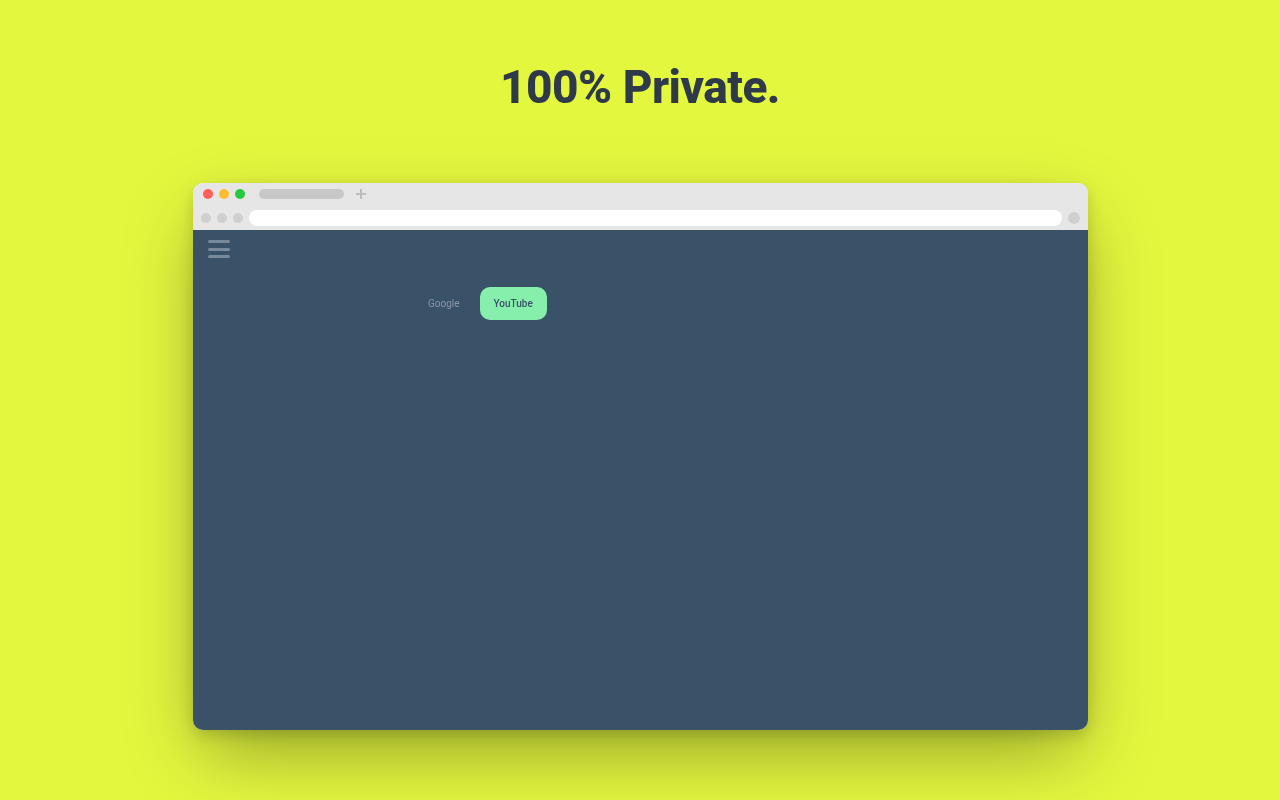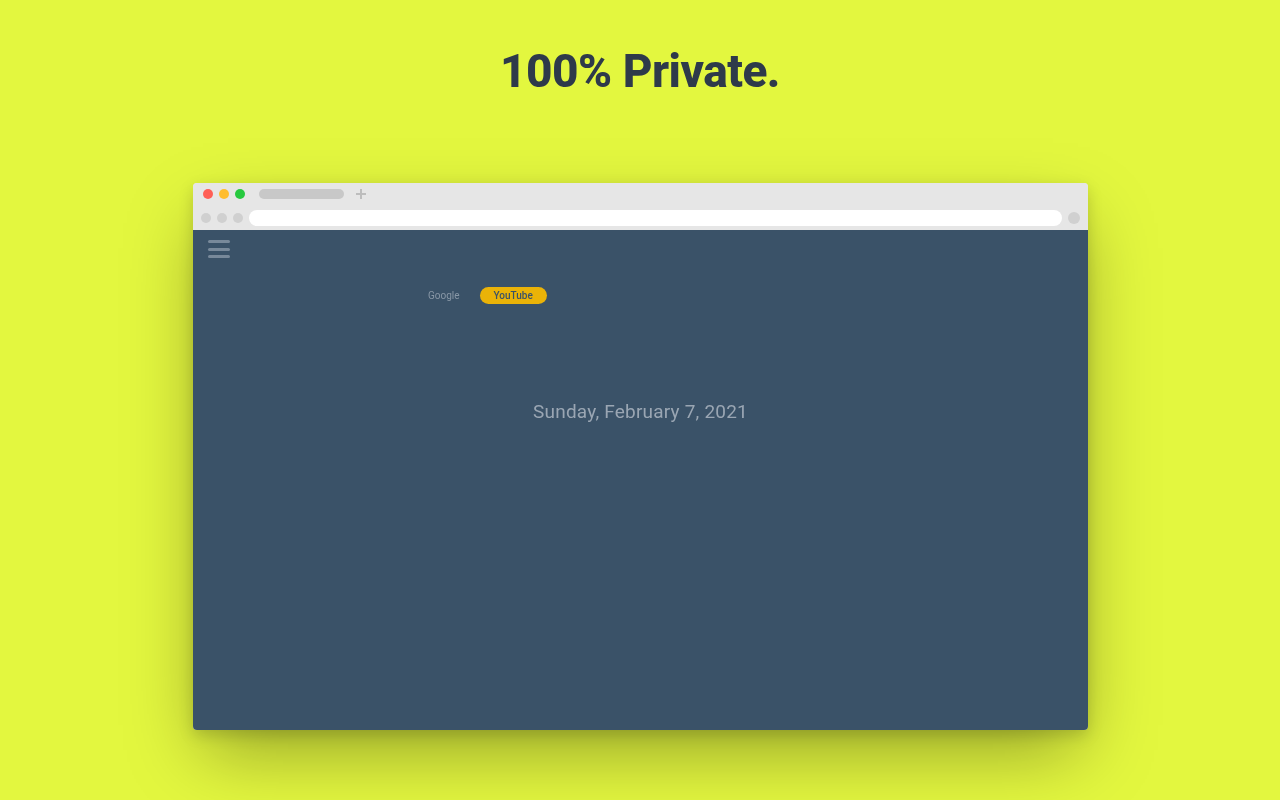--- a/index.html
+++ b/index.html
@@ -5,35 +5,35 @@
   * { margin:0; padding:0; box-sizing:border-box; }
   html, body { width:1280px; height:800px; overflow:hidden; }
   body {
     background:#e3f73f;
     font-family: -apple-system, BlinkMacSystemFont, "Segoe UI", Roboto, "Helvetica Neue", Arial, sans-serif;
     position:relative;
   }
   .headline {
     width:100%;
     text-align:center;
-    padding-top:44px;
+    padding-top:60px;
     font-size:46px;
     font-weight:800;
     color:#2e3a4a;
     letter-spacing:-0.5px;
   }
 
   .window {
     position:absolute;
     left:193px;
     top:183px;
     width:895px;
     height:547px;
     background:#e6e6e6;
-    border-radius:4px;
+    border-radius:10px;
     box-shadow: 0 30px 70px -10px rgba(0,0,0,0.35), 0 5px 15px rgba(0,0,0,0.15);
     overflow:hidden;
   }
 
   .titlebar {
     height:22px;
     background:#e6e6e6;
     display:flex;
     align-items:center;
     padding:0 10px;
@@ -98,23 +98,23 @@
   }
 
   .engine-row{
     position:absolute;
     left:235px; top:57px;
     display:flex; align-items:center; gap:20px;
     font-size:10px;
   }
   .engine-link{ color:#8897a6; }
   .engine-pill{
-    background:#eab308;
+    background:#86efac;
     color:#3a5268;
-    padding:3px 14px;
+    padding:11px 14px;
     border-radius:10px;
     font-size:10px;
     font-weight:500;
   }
 
   .search-wrap{
     position:absolute;
     left:233px; top:82px; width:452px;
   }
   .search-input{
@@ -182,16 +182,15 @@
         <span></span>
         <span></span>
     </div>
 
     <div class="engine-row">
       <span class="engine-link">Google</span>
       <span class="engine-pill">YouTube</span>
     </div>
 
 
-    <div class="date-line">Sunday, February 7, 2021</div>
 
   </div>
 </div>
 
 </body></html>

